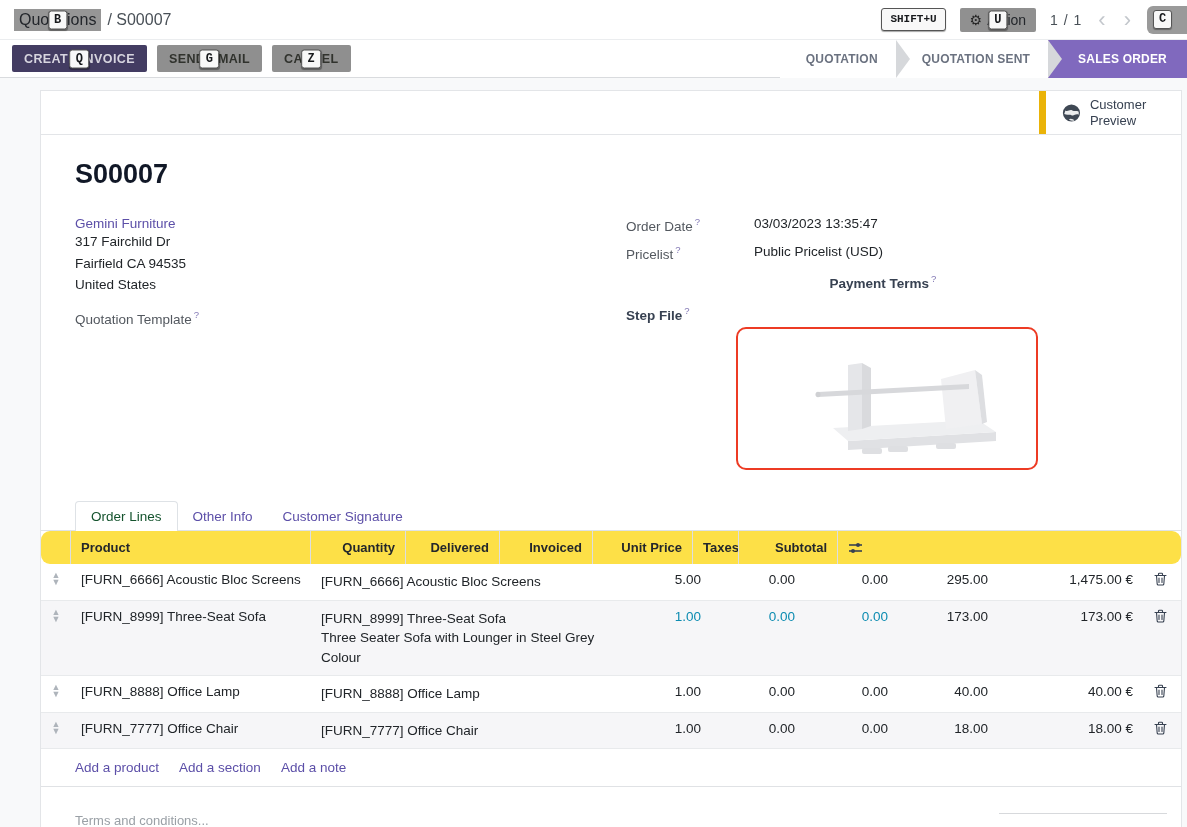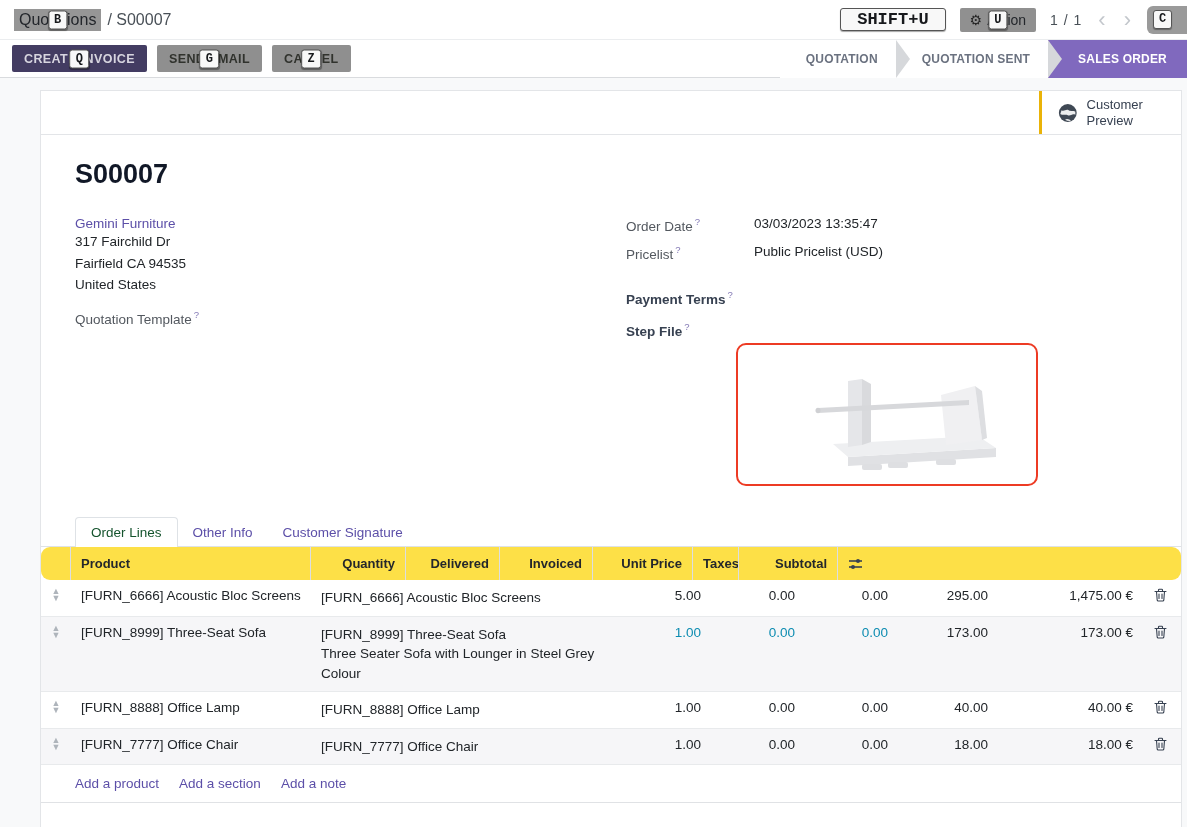--- a/index.html
+++ b/index.html
@@ -13,21 +13,21 @@
          line-height:15px; box-shadow:0 1px 1px rgba(0,0,0,.35); }
   .kbd-overlay { position:absolute; left:50%; top:50%; transform:translate(-50%,-50%); z-index:5; }
 
   
   .topbar { height:40px; background:#fff; border-bottom:1px solid #ebedef;
             display:flex; align-items:center; padding:0 14px; position:relative; }
   .breadcrumb { font-size:16px; color:#495057; display:flex; align-items:center; }
   .bc-parent { position:relative; background:#969696; color:#23262b; padding:2px 5px; }
   .bc-rest { margin-left:6px; color:#495057; }
   .topbar-right { margin-left:auto; display:flex; align-items:center; gap:14px; }
-  .shift-badge { padding:3px 16px; font-size:17px; }
+  .shift-badge { padding:3px 8px; font-size:11px; }
   .action-box { position:relative; background:#909090; color:#23262b; padding:4px 10px;
                 border-radius:2px; font-size:14px; display:flex; align-items:center; gap:5px; }
   .gear { font-size:14px; color:#262626; }
   .pager { font-size:14px; color:#495057; letter-spacing:1px; }
   .pg-chev { font-size:22px; color:#c3c7cc; line-height:20px; padding:0 2px; cursor:default; }
   .edge-hint { position:relative; background:#9a9a9a; border-radius:6px; height:28px; width:48px;
                margin-right:-22px; flex:none; }
   .edge-hint .kbd { position:absolute; left:6px; top:4px; }
 
   
@@ -52,21 +52,21 @@
                  border-left:14px solid #fff; }
   .s1 { z-index:3; } .s2 { z-index:2; }
   .s3 { z-index:1; background:#8069be; color:#fff; font-weight:700;
         padding:0 46px 0 30px; margin-right:-26px; }
 
   
   .sheet-wrap { padding:12px 0 0 40px; }
   .sheet { width:1142px; background:#fff; border:1px solid #e3e5e8; border-bottom:none;
            height:760px; position:relative; }
   .sheet-head { height:44px; border-bottom:1px solid #e3e5e8; display:flex; justify-content:flex-end; }
-  .preview-btn { width:142px; border-left:3px solid #eab308; display:flex; align-items:center;
+  .preview-btn { width:142px; border-left:7px solid #eab308; display:flex; align-items:center;
                  gap:9px; padding-left:16px; cursor:pointer; font-size:13px; color:#374151; line-height:16px; }
   .sheet-body { padding:24px 20px 0 34px; }
   .doc-title { font-size:27px; font-weight:600; color:#111827; margin-bottom:26px; }
 
   .field-groups { display:flex; }
   .fg-left  { width:551px; }
   .fg-right { flex:1; }
   .frow { display:flex; font-size:13.5px; margin-bottom:9px; }
   .flabel { width:151px; color:#53585f; flex:none; }
   .fg-right .flabel { width:128px; }
@@ -216,21 +216,21 @@
             <span>Order Date</span><span class="help">?</span>
           </div>
           <div class="fvalue">03/03/2023 13:35:47</div>
         </div>
         <div class="frow" style="margin-top:10px;">
           <div class="flabel">
             <span>Pricelist</span><span class="help">?</span>
           </div>
           <div class="fvalue">Public Pricelist (USD)</div>
         </div>
-        <div class="frow" style="margin-top:28px;">
+        <div class="frow" style="margin-top:12px;justify-content:center;">
           <div class="flabel bold">
             <span>Payment Terms</span><span class="help">?</span>
           </div>
           <div class="fvalue"></div>
         </div>
         <div class="frow" style="margin-top:14px;">
           <div class="flabel bold">
             <span>Step File</span><span class="help">?</span>
           </div>
         </div>

